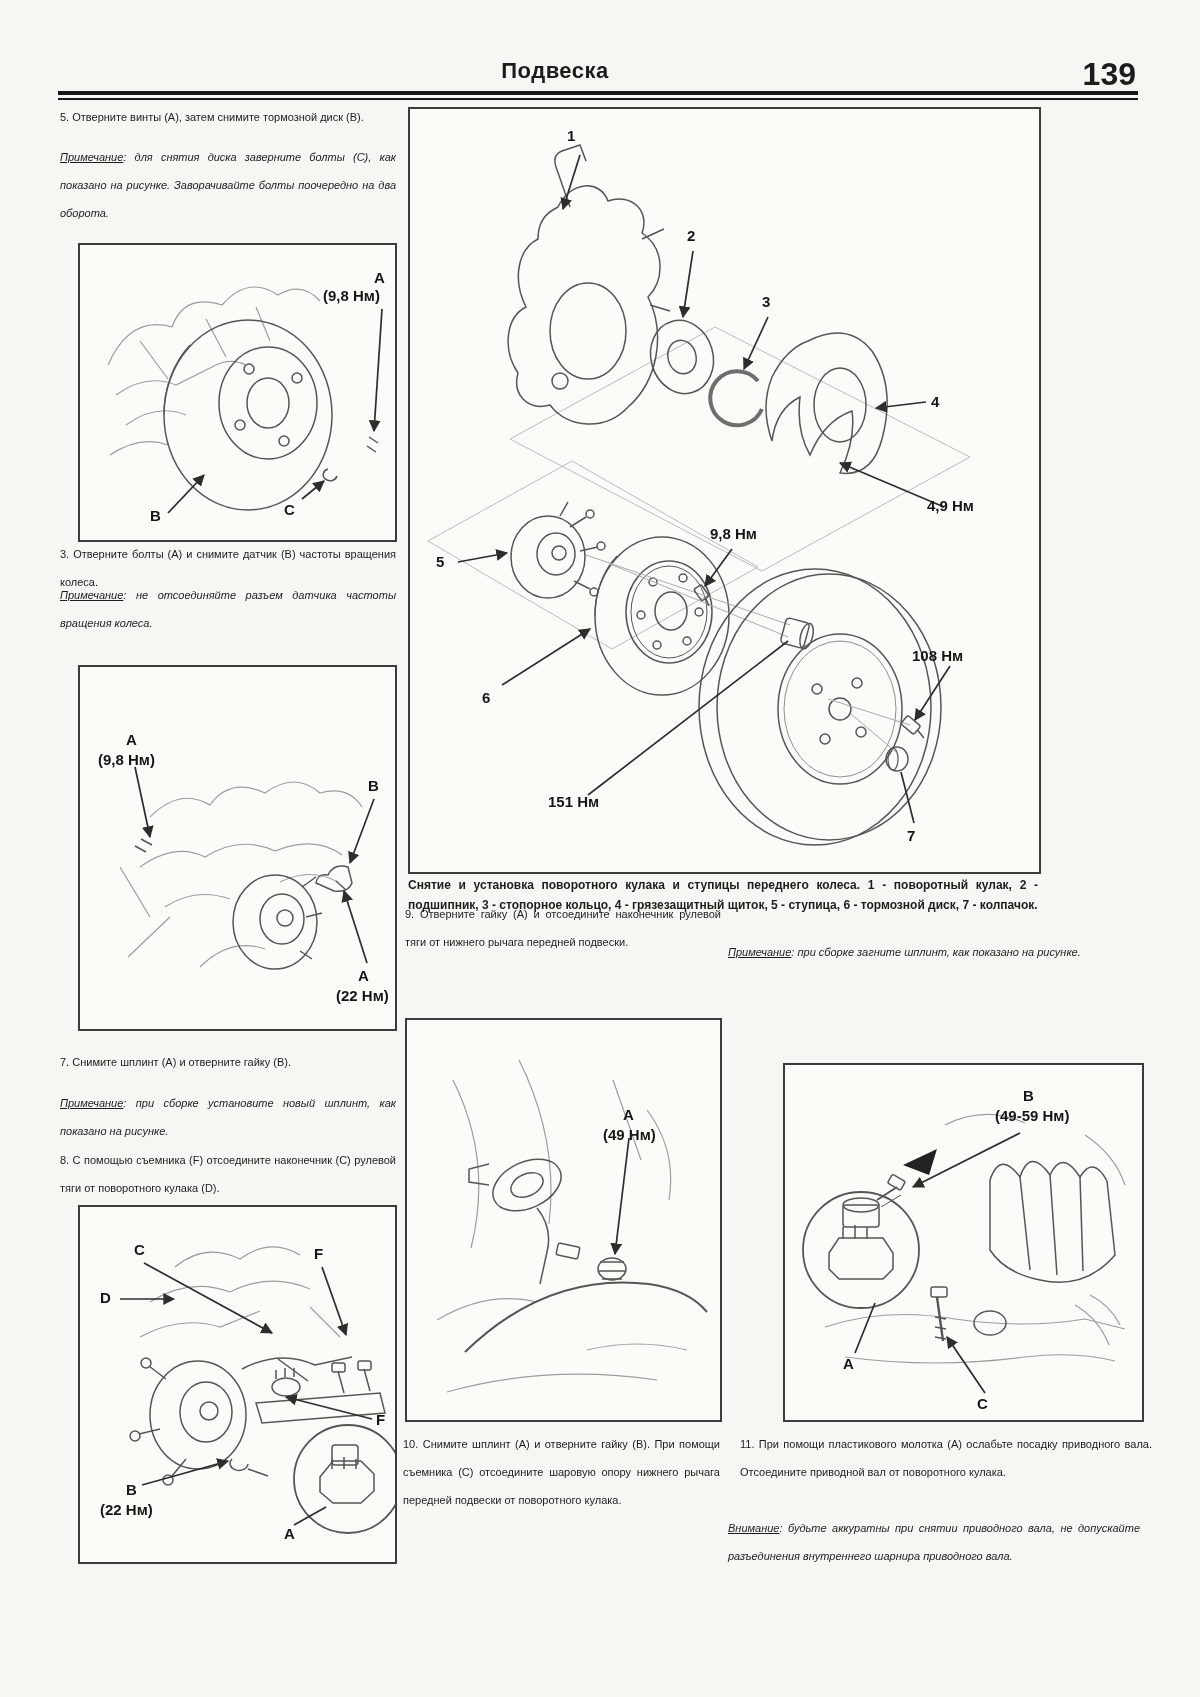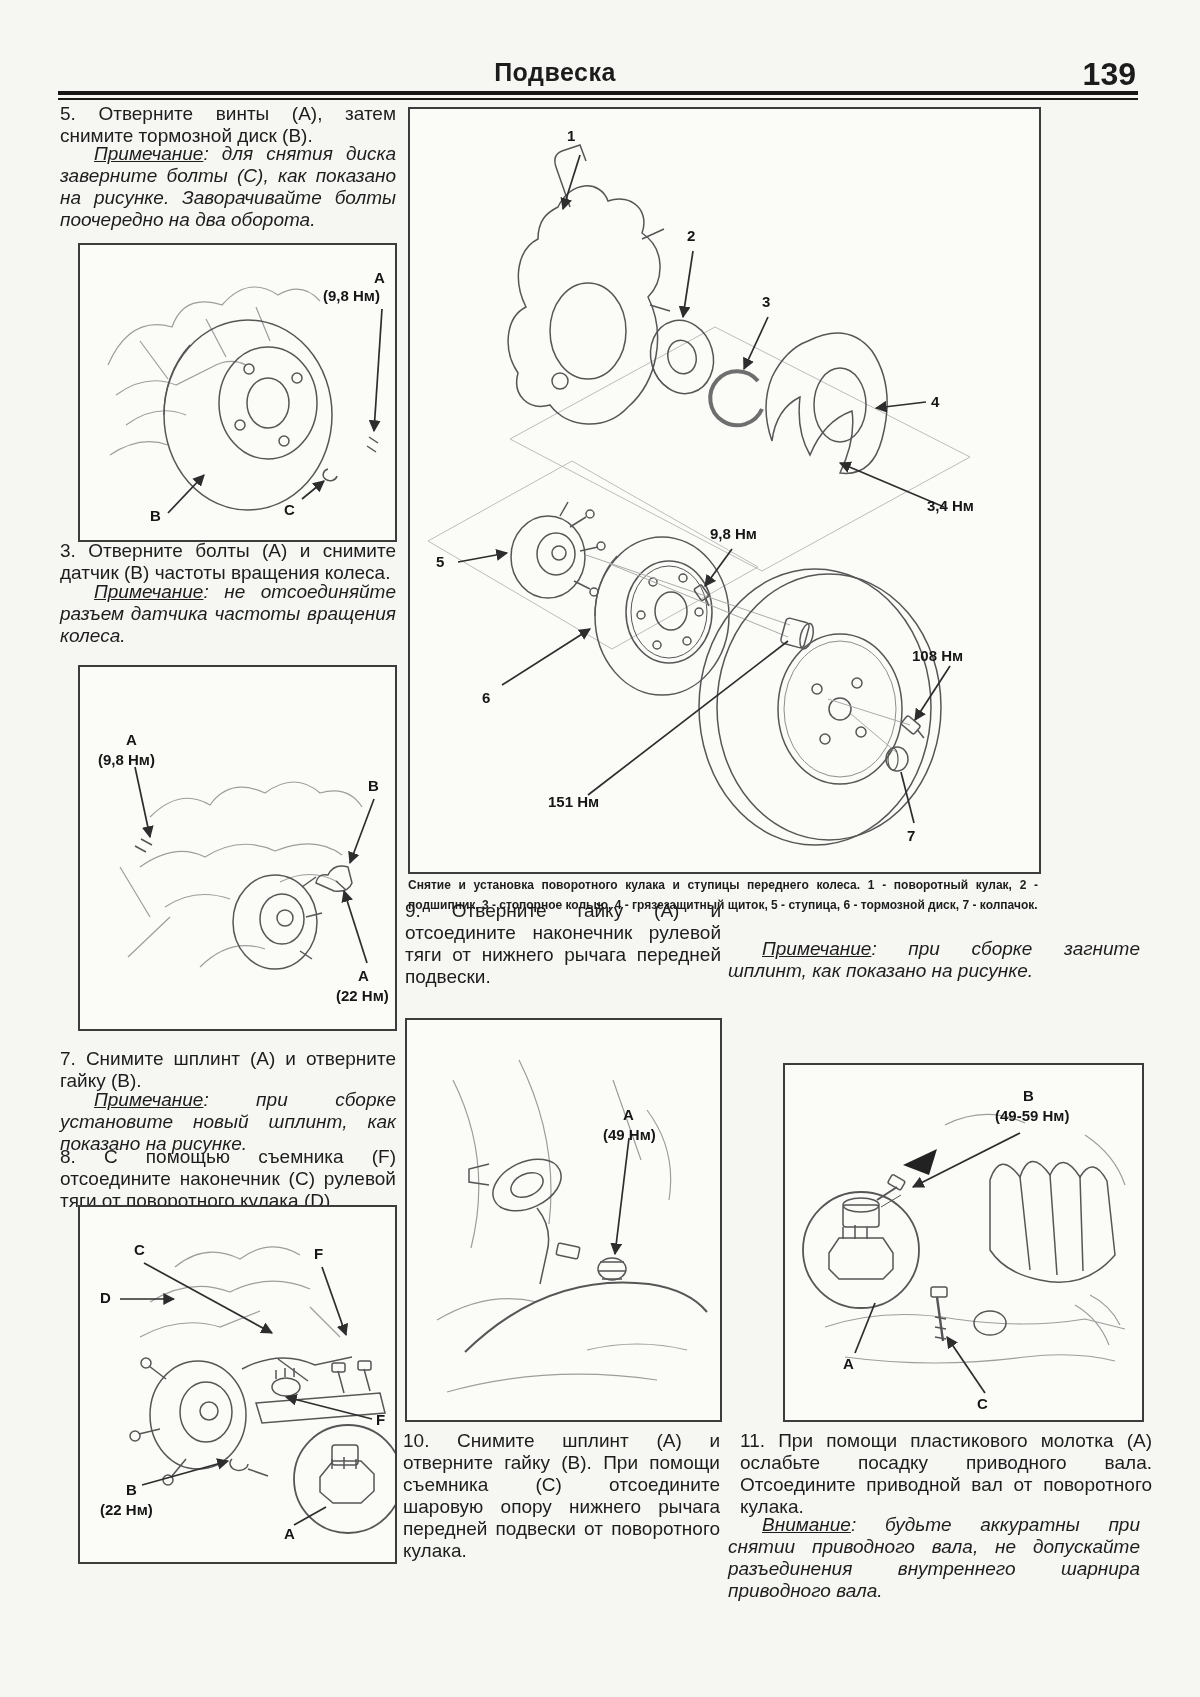--- a/index.html
+++ b/index.html
@@ -1,26 +1,26 @@
 <!DOCTYPE html>
 <html><head>
 <meta charset="utf-8">
 <style>
   html,body{margin:0;padding:0;background:#e8e8e6;}
   .page{position:relative;width:1200px;height:1697px;background:#f6f6f3;overflow:hidden;
         font-family:"Liberation Sans",sans-serif;color:#1c1c1c;}
   .hdr-title{position:absolute;left:340px;top:58px;width:430px;text-align:center;
-             font-size:25px;font-weight:bold;letter-spacing:.5px;}
+             font-size:22px;font-weight:bold;letter-spacing:.5px;}
   .hdr-num{position:absolute;right:64px;top:56px;font-size:32px;font-weight:bold;}
   .rule{position:absolute;left:58px;right:62px;background:#181818;}
   .r1{top:91px;height:4px;}
   .r2{top:98px;height:2px;}
-  .txt{position:absolute;margin:0;font-size:19px;line-height:22px;text-align:justify;color:#1d1d1d;}
+  .txt{position:absolute;margin:0;font-size:11px;line-height:28px;text-align:justify;color:#1d1d1d;}
   .note{font-style:italic;}
-  .nl{text-decoration:underline;margin-left:34px;}
+  .nl{text-decoration:underline;}
   .cap{font-weight:bold;font-size:12px;line-height:19.5px;}
   .fig{position:absolute;border:2px solid #3c3c3c;background:#fbfbf8;}
   .fig svg{position:absolute;left:0;top:0;}
   .cl{position:absolute;font-size:15px;font-weight:bold;color:#161616;white-space:nowrap;}
   .sk{stroke:#9d9d9d;fill:none;stroke-width:1.2px;}
   .ln{stroke:#565656;fill:none;stroke-width:1.5px;}
   .ar{stroke:#2d2d2d;fill:none;stroke-width:1.7px;}
 </style>
 </head>
 <body>
@@ -240,21 +240,21 @@
         <line x1="92" y1="576" x2="180" y2="520" marker-end="url(#ah)"></line>
         <line x1="540" y1="557" x2="505" y2="611" marker-end="url(#ah)"></line>
         <line x1="178" y1="686" x2="378" y2="532"></line>
         <line x1="504" y1="714" x2="491" y2="663"></line>
       </g>
     </svg>
     <span class="cl" style="left:157px;top:18px">1</span>
     <span class="cl" style="left:277px;top:118px">2</span>
     <span class="cl" style="left:352px;top:184px">3</span>
     <span class="cl" style="left:521px;top:284px">4</span>
-    <span class="cl" style="left:517px;top:388px">3,4 Нм</span>
+    <span class="cl" style="left:517px;top:388px">4,9 Нм</span>
     <span class="cl" style="left:300px;top:416px">9,8 Нм</span>
     <span class="cl" style="left:26px;top:444px">5</span>
     <span class="cl" style="left:72px;top:580px">6</span>
     <span class="cl" style="left:502px;top:538px">108 Нм</span>
     <span class="cl" style="left:138px;top:684px">151 Нм</span>
     <span class="cl" style="left:497px;top:718px">7</span>
   </div>
 
   <p class="txt cap" style="left:408px;top:876px;width:630px">Снятие и установка поворотного кулака и ступицы переднего колеса. 1 - поворотный кулак, 2 - подшипник, 3 - стопорное кольцо, 4 - грязезащитный щиток, 5 - ступица, 6 - тормозной диск, 7 - колпачок.</p>
 

